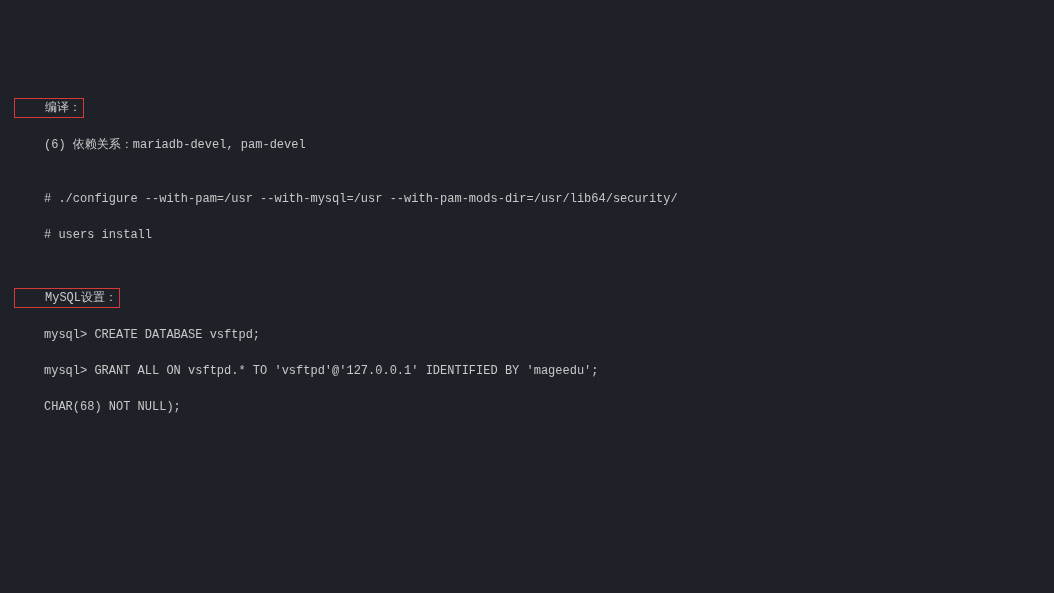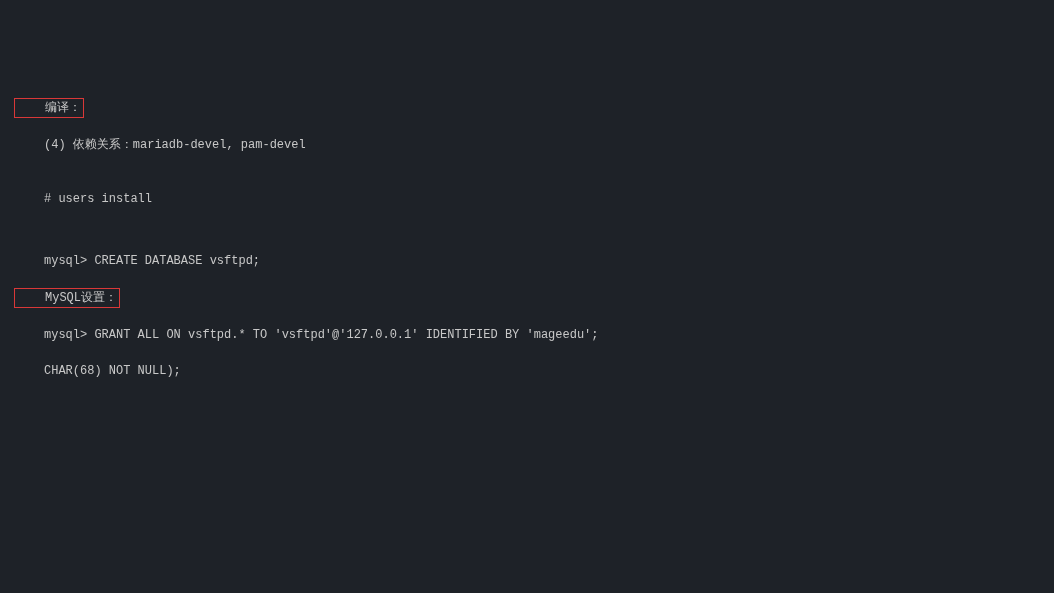--- a/index.html
+++ b/index.html
@@ -42,26 +42,27 @@
       padding-left: 30px;
     }
   </style>
 </head>
 <body>
 
 
 
 <div>
 <span class="line indent-header"><span class="red-box section-header">编译：</span></span>
-<span class="line indent1">(4) 依赖关系：mariadb-devel, pam-devel</span>
+<span class="line indent1">(6) 依赖关系：mariadb-devel, pam-devel</span>
 <span class="line indent1"></span>
+<span class="line indent1"># ./configure --with-pam=/usr --with-mysql=/usr --with-pam-mods-dir=/usr/lib64/security/</span>
 <span class="line indent1"># users install</span>
 <span class="spacer"></span>
+<span class="line indent-header"><span class="red-box section-header">MySQL设置：</span></span>
 <span class="line indent1">mysql&gt; CREATE DATABASE vsftpd;</span>
-<span class="line indent-header"><span class="red-box section-header">MySQL设置：</span></span>
 <span class="line indent1">mysql&gt; GRANT ALL ON vsftpd.* TO 'vsftpd'@'127.0.0.1' IDENTIFIED BY 'mageedu';</span>
 <span class="line indent1">CHAR(68) NOT NULL);</span>
 <span class="spacer"></span>
 
 
 
 
 
 
 

